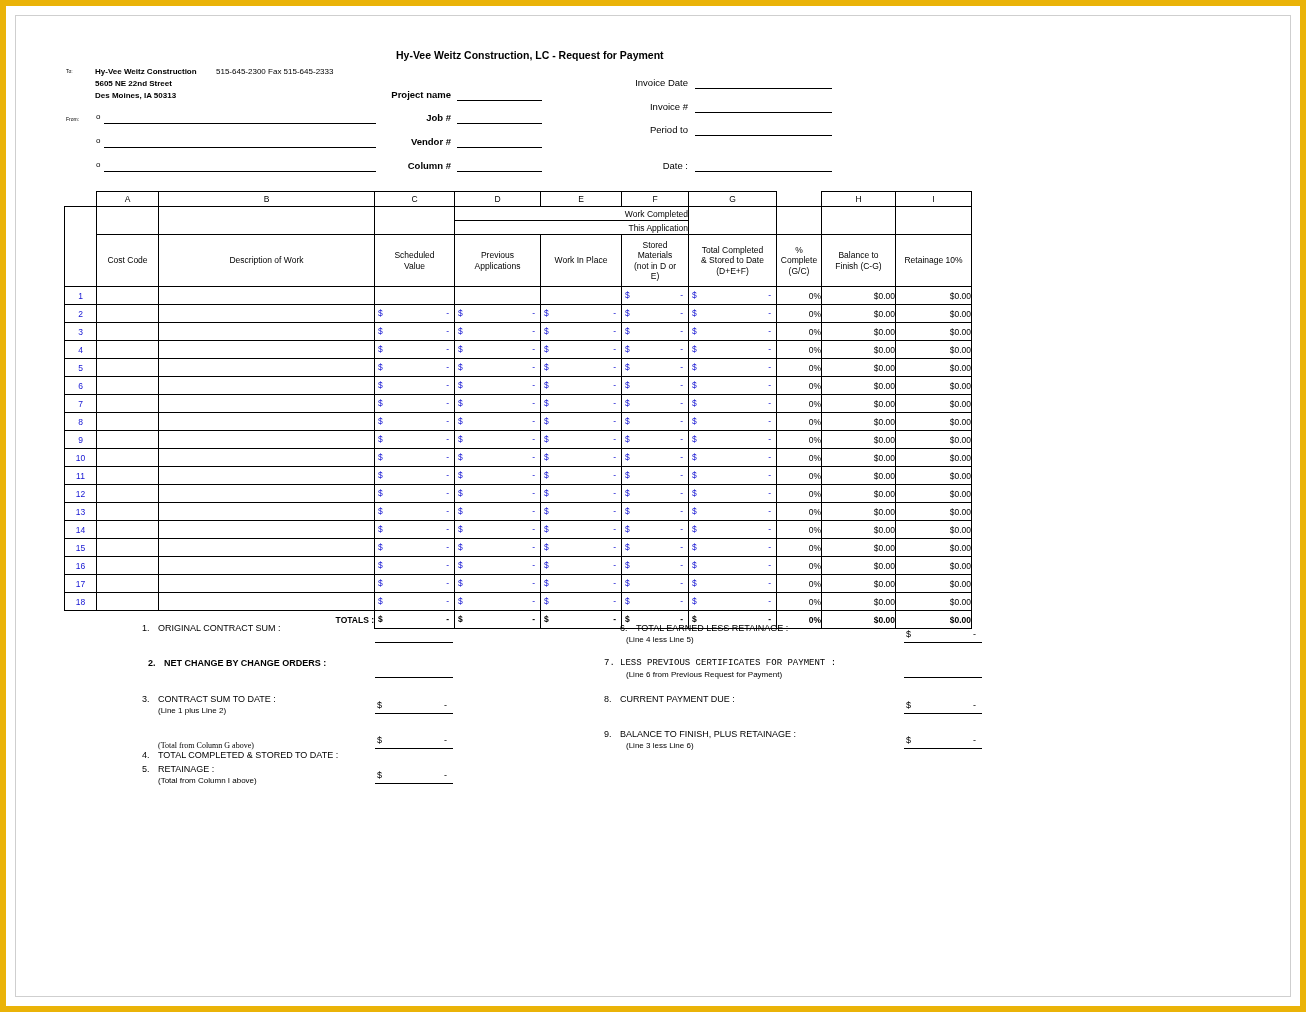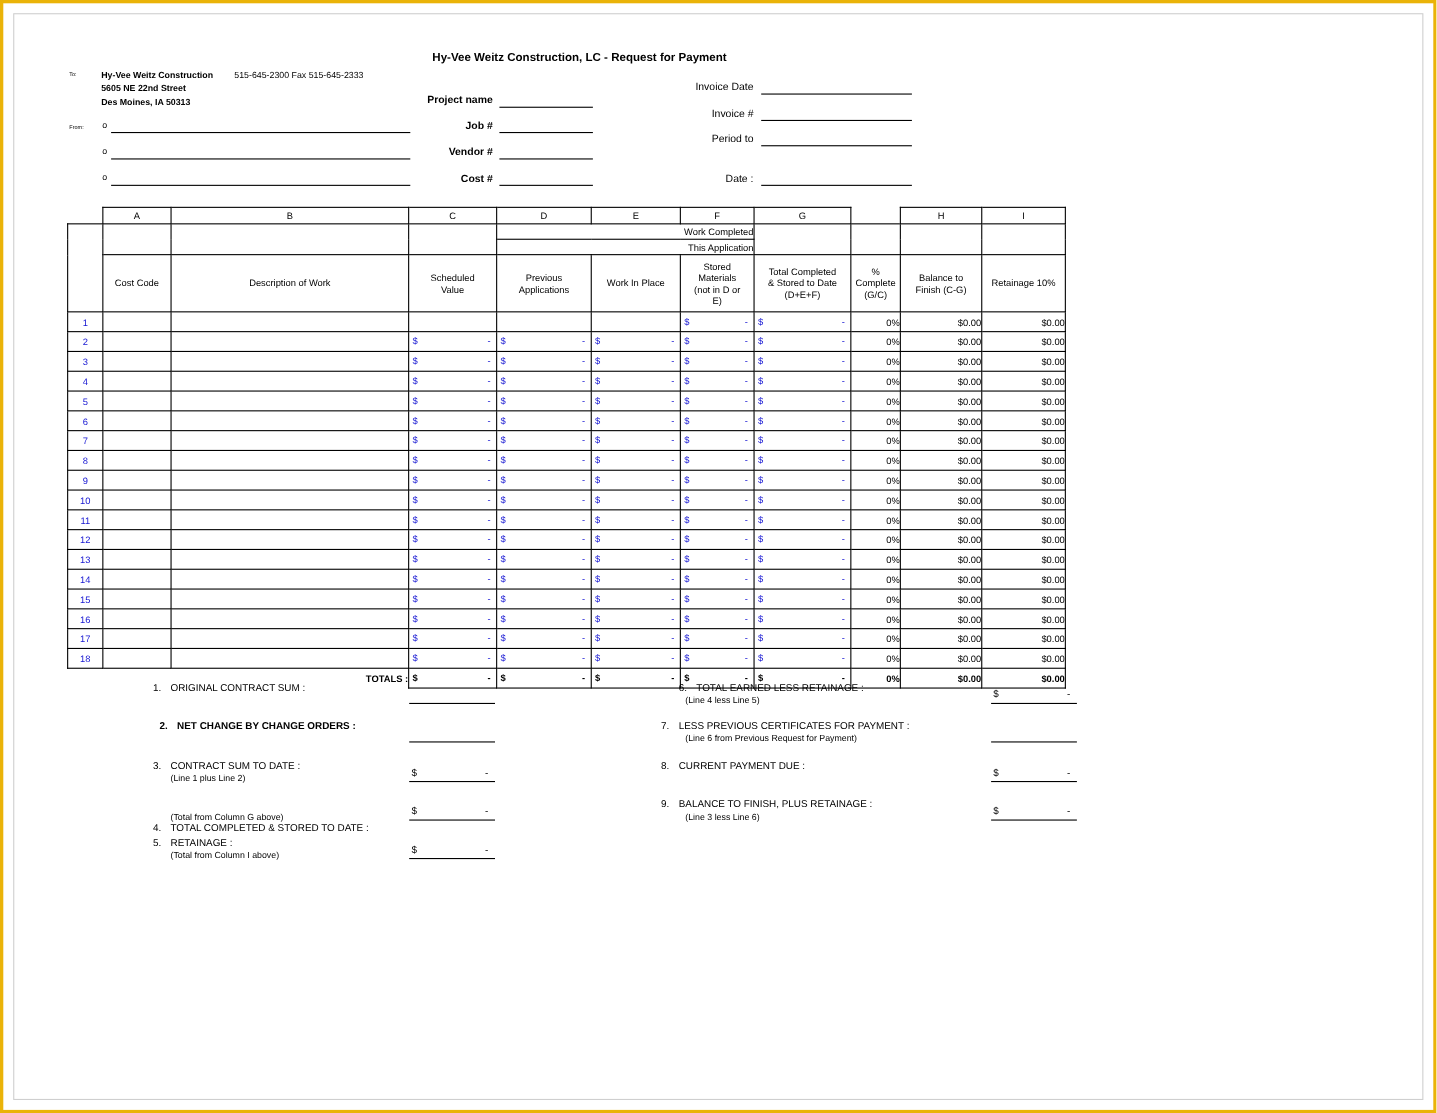--- a/index.html
+++ b/index.html
@@ -9,21 +9,21 @@
   }
   body {
     font-family: "Liberation Sans", sans-serif;
   }
   #page {
     position: relative;
     width: 1306px;
     height: 1012px;
     background: #ffffff;
     box-sizing: border-box;
-    border: 3px solid #eab308;
+    border: 6px solid #eab308;
     overflow: hidden;
   }
   #inner {
     position: absolute;
     left: 9px;
     top: 9px;
     right: 9px;
     bottom: 9px;
     border: 1px solid #cfcfcf;
     background: #fff;
@@ -204,21 +204,21 @@
 
       <div class="fld-label" style="left:300px; top:73px; width:135px;">Project name</div>
       <div class="rule" style="left:441px; top:84px; width:85px;"></div>
 
       <div class="fld-label" style="left:300px; top:96px; width:135px;">Job #</div>
       <div class="rule" style="left:441px; top:107px; width:85px;"></div>
 
       <div class="fld-label" style="left:300px; top:120px; width:135px;">Vendor #</div>
       <div class="rule" style="left:441px; top:131px; width:85px;"></div>
 
-      <div class="fld-label" style="left:300px; top:144px; width:135px;">Cost #</div>
+      <div class="fld-label" style="left:300px; top:144px; width:135px;">Column #</div>
       <div class="rule" style="left:441px; top:155px; width:85px;"></div>
 
       <div class="fld-label norm" style="left:560px; top:61px; width:112px;">Invoice Date</div>
       <div class="rule" style="left:679px; top:72px; width:137px;"></div>
 
       <div class="fld-label norm" style="left:560px; top:85px; width:112px;">Invoice #</div>
       <div class="rule" style="left:679px; top:96px; width:137px;"></div>
 
       <div class="fld-label norm" style="left:560px; top:108px; width:112px;">Period to</div>
       <div class="rule" style="left:679px; top:119px; width:137px;"></div>
@@ -858,21 +858,21 @@
       </div>
       <div class="sub" style="left:142px; top:690px;">(Line 1 plus Line 2)</div>
       <div class="amt" style="left:359px; top:685px;">
         <span class="s">$</span>
         <span class="v">-</span>
       </div>
 
       <div class="sum" style="left:126px; top:713px;margin-top:21px;">
         <span class="num">4.</span><span>TOTAL COMPLETED &amp; STORED TO DATE :</span>
       </div>
-      <div class="sub" style="left:142px; top:725px;">(Total from Column G above)</div>
+      <div class="sub" style="left:142px; top:725px;font-family:Liberation Serif, serif;">(Total from Column G above)</div>
       <div class="amt" style="left:359px; top:720px;">
         <span class="s">$</span>
         <span class="v">-</span>
       </div>
 
       <div class="sum" style="left:126px; top:748px;">
         <span class="num">5.</span><span>RETAINAGE :</span>
       </div>
       <div class="sub" style="left:142px; top:760px;">(Total from Column I above)</div>
       <div class="amt" style="left:359px; top:755px;">
@@ -882,21 +882,21 @@
 
       <div class="sum" style="left:588px; top:607px;margin-left:16px;">
         <span class="num">6.</span><span>TOTAL EARNED LESS RETAINAGE :</span>
       </div>
       <div class="sub" style="left:610px; top:619px;">(Line 4 less Line 5)</div>
       <div class="amt" style="left:888px; top:614px;">
         <span class="s">$</span>
         <span class="v">-</span>
       </div>
 
-      <div class="sum" style="left:588px; top:642px;">
+      <div class="sum" style="left:588px; top:642px;font-family:Liberation Mono, monospace;">
         <span class="num">7.</span><span>LESS PREVIOUS CERTIFICATES FOR PAYMENT :</span>
       </div>
       <div class="sub" style="left:610px; top:654px;">(Line 6 from Previous Request for Payment)</div>
       <div class="amt" style="left:888px; top:649px;">
         <span class="s"></span>
         <span class="v"></span>
       </div>
 
       <div class="sum" style="left:588px; top:678px;">
         <span class="num">8.</span><span>CURRENT PAYMENT DUE :</span>

